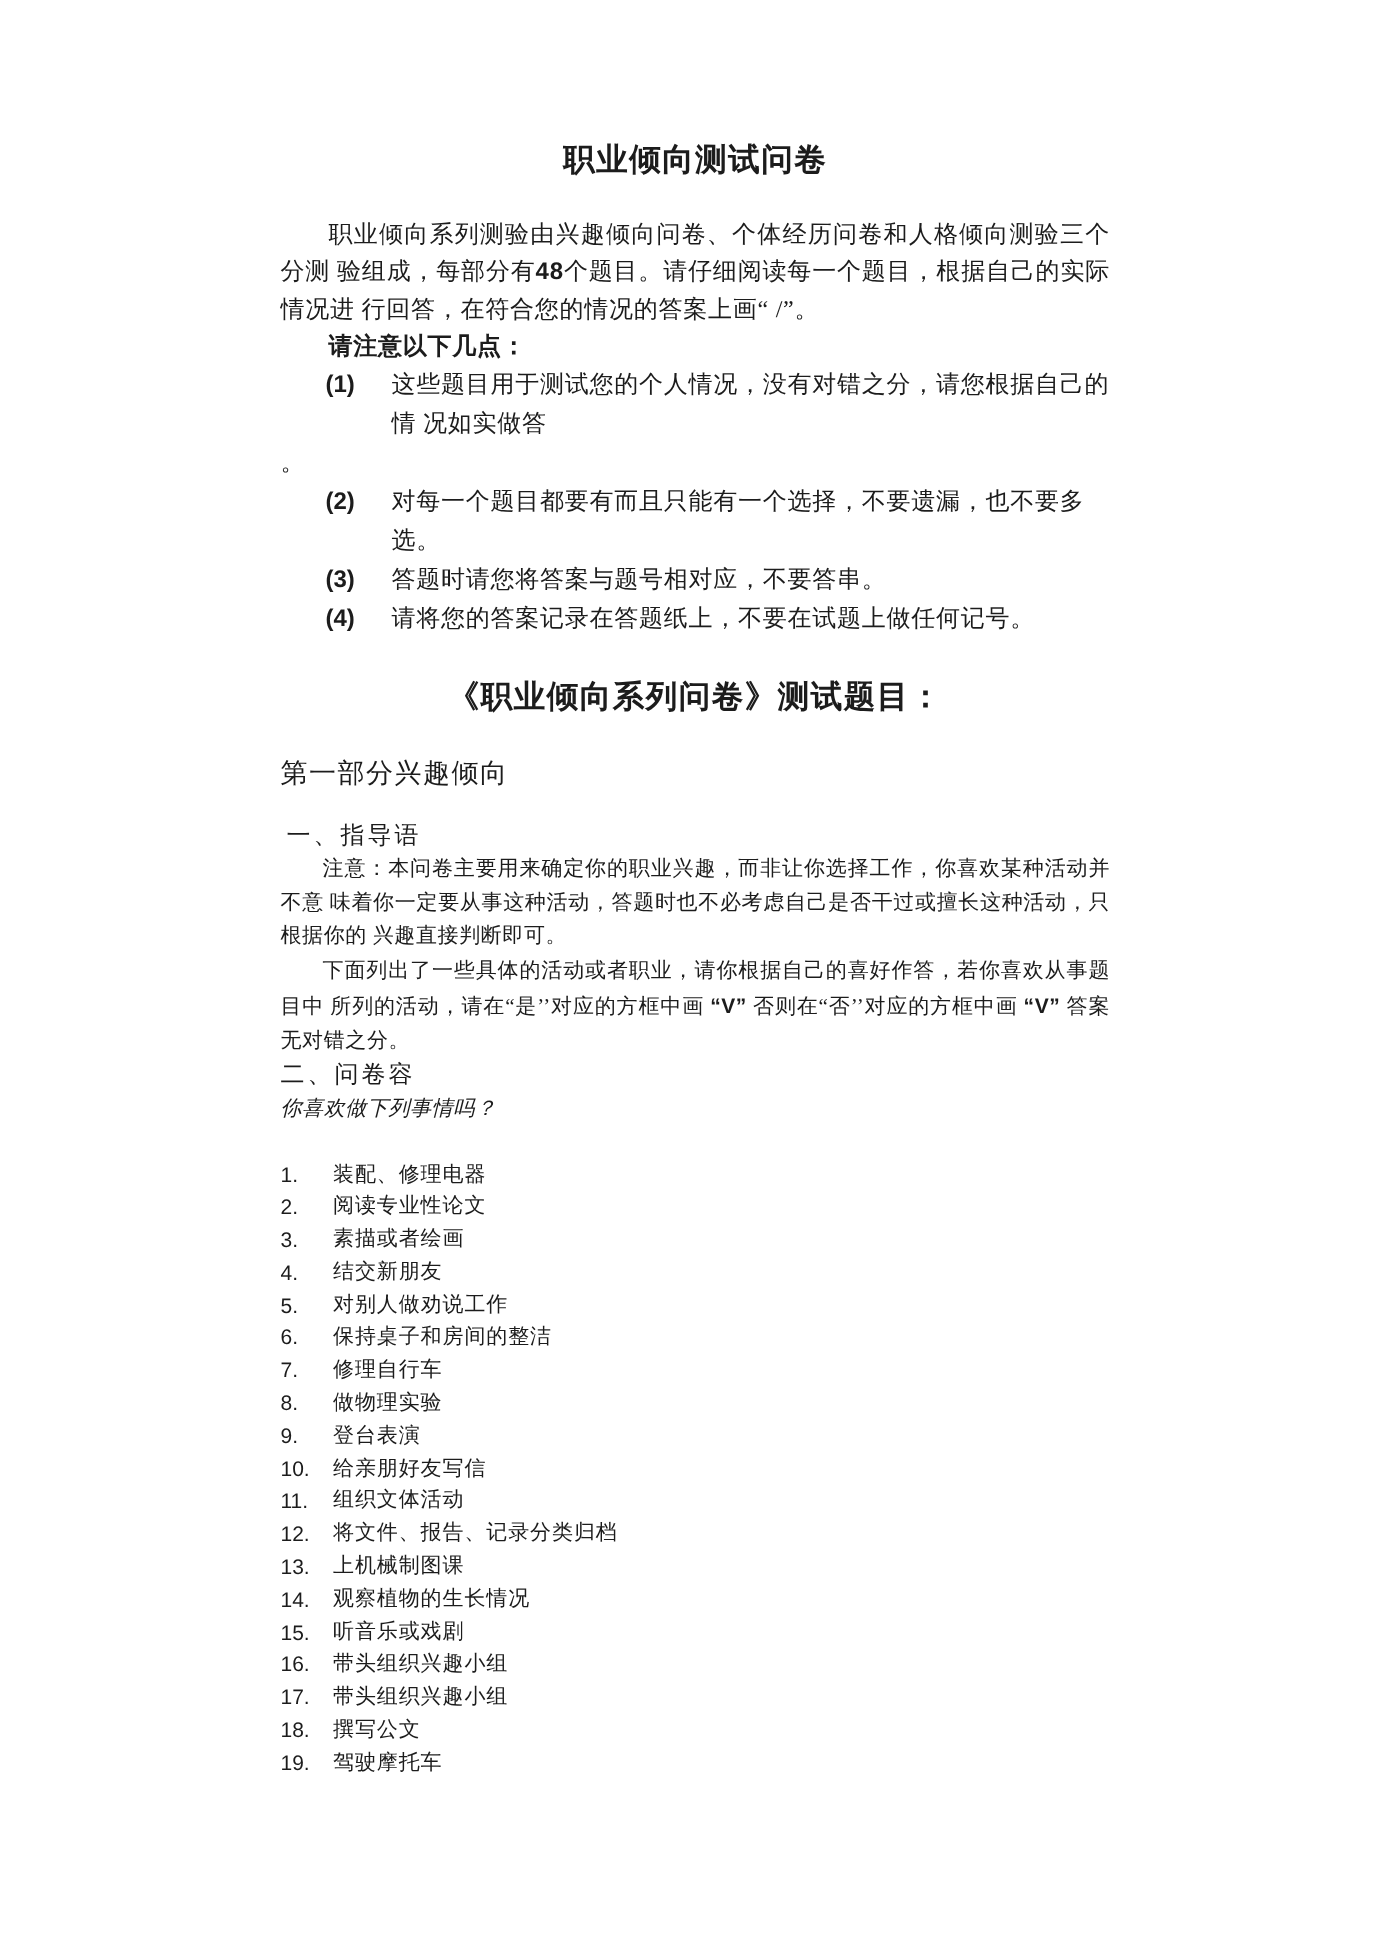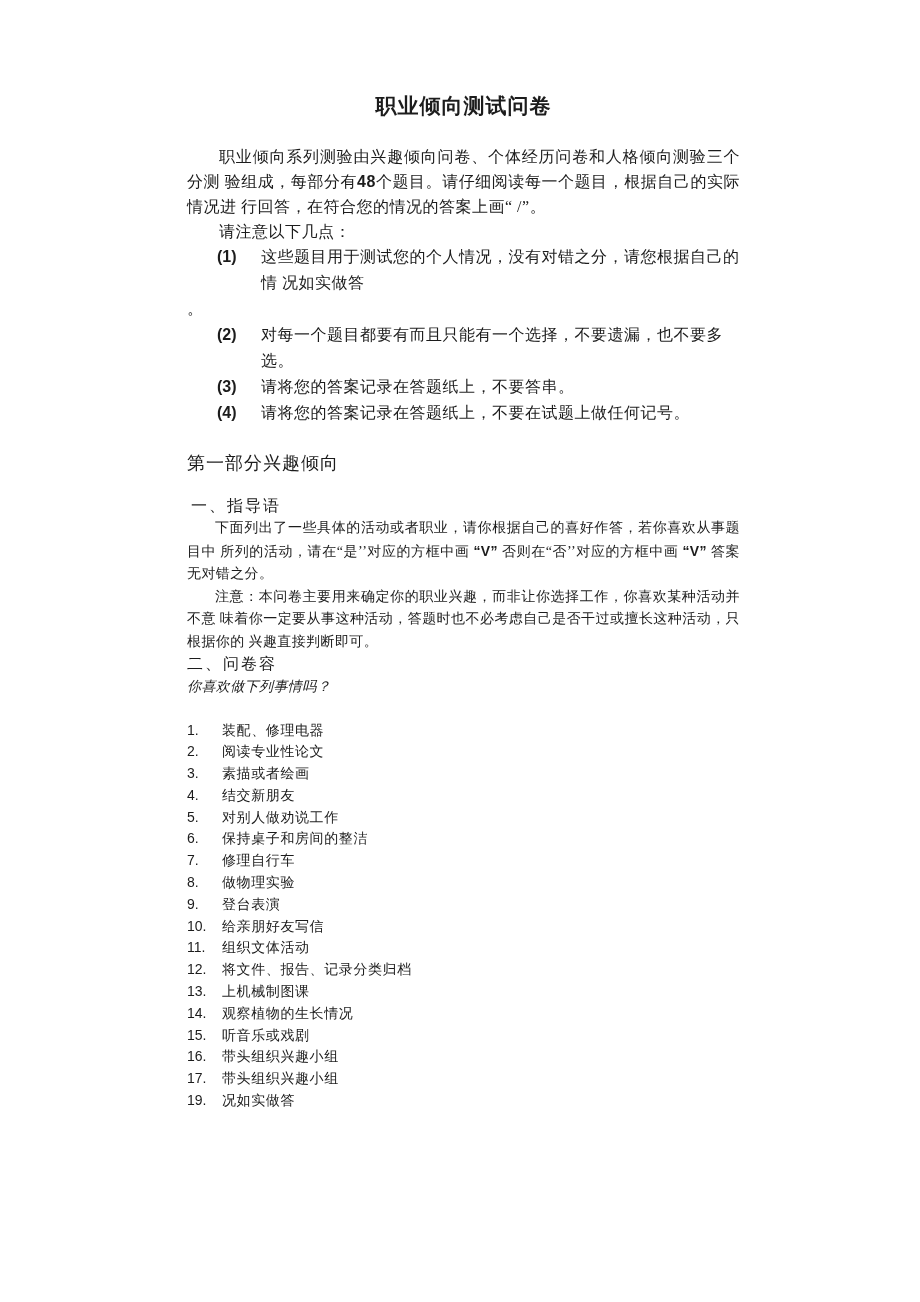--- a/index.html
+++ b/index.html
@@ -37,20 +37,21 @@
     text-indent: 2em;
     text-align: justify;
     letter-spacing: 0.5px;
   }
   .note-intro {
     margin: 0;
     font-size: 16px;
     line-height: 25px;
     text-indent: 2em;
     letter-spacing: 0.5px;
+    font-weight: bold;
   }
   .note-row {
     display: flex;
     margin-left: 30px;
     font-size: 16px;
     line-height: 26px;
     letter-spacing: 0.5px;
   }
   .note-num {
     flex: none;
@@ -143,35 +144,36 @@
     <span class="note-num">(1)</span>
     <span class="note-text">这些题目用于测试您的个人情况，没有对错之分，请您根据自己的情 况如实做答</span>
   </div>
   <div class="note-cont">。</div>
   <div class="note-row">
     <span class="note-num">(2)</span>
     <span class="note-text">对每一个题目都要有而且只能有一个选择，不要遗漏，也不要多选。</span>
   </div>
   <div class="note-row">
     <span class="note-num">(3)</span>
-    <span class="note-text">请将您的答案记录在答题纸上，不要答串。</span>
+    <span class="note-text">答题时请您将答案与题号相对应，不要答串。</span>
   </div>
   <div class="note-row">
     <span class="note-num">(4)</span>
     <span class="note-text">请将您的答案记录在答题纸上，不要在试题上做任何记号。</span>
   </div>
 
+  <h2 class="section-title">《职业倾向系列问卷》测试题目：</h2>
 
   <h3 class="part-title">第一部分兴趣倾向</h3>
 
   <div class="sub-heading">一、指导语</div>
 
+  <p class="guide-para"><span>注意：</span><span>本问卷主要用来确定你的职业兴趣，而非让你选择工作，你喜欢某种活动并不意 味着你一定要从事这种活动，答题时也不必考虑自己是否干过或擅长这种活动，只根据你的 兴趣直接判断即可。</span></p>
+
   <p class="guide-para"><span>下面列出了一些具体的活动或者职业，请你根据自己的喜好作答，若你喜欢从事题目中 所列的活动，请在“是’’对应的方框中画 </span><span class="bold-sans">“V”</span><span> 否则在“否’’对应的方框中画 </span><span class="bold-sans">“V”</span><span> 答案 无对错之分。</span></p>
-
-  <p class="guide-para"><span>注意：</span><span>本问卷主要用来确定你的职业兴趣，而非让你选择工作，你喜欢某种活动并不意 味着你一定要从事这种活动，答题时也不必考虑自己是否干过或擅长这种活动，只根据你的 兴趣直接判断即可。</span></p>
 
   <div class="content-heading">二、问卷容</div>
 
   <p class="q-intro">你喜欢做下列事情吗？</p>
 
   <div class="questions">
     <div class="q-row">
         <span class="q-num">1.</span>
         <span class="q-text">装配、修理电器</span>
       </div>
@@ -233,18 +235,22 @@
       </div>
     <div class="q-row">
         <span class="q-num">16.</span>
         <span class="q-text">带头组织兴趣小组</span>
       </div>
     <div class="q-row">
         <span class="q-num">17.</span>
         <span class="q-text">带头组织兴趣小组</span>
       </div>
     <div class="q-row">
+        <span class="q-num">18.</span>
+        <span class="q-text">撰写公文</span>
+      </div>
+    <div class="q-row">
         <span class="q-num">19.</span>
-        <span class="q-text">况如实做答</span>
+        <span class="q-text">驾驶摩托车</span>
       </div>
   </div>
 
 </div>
 
 </body></html>

